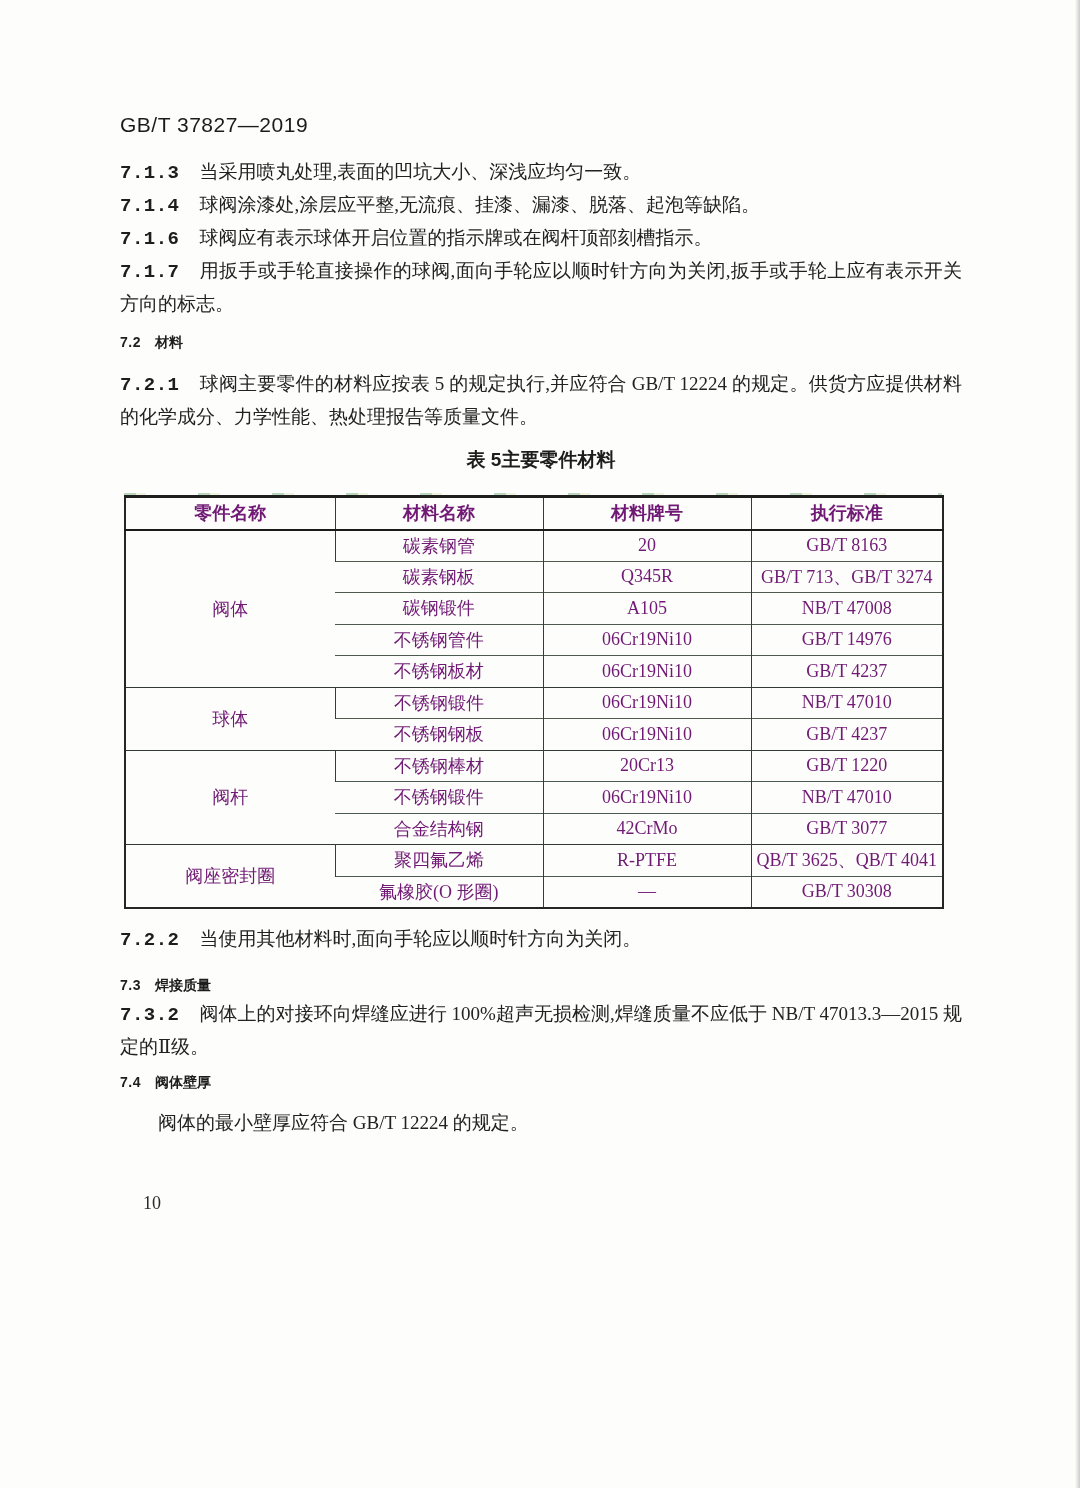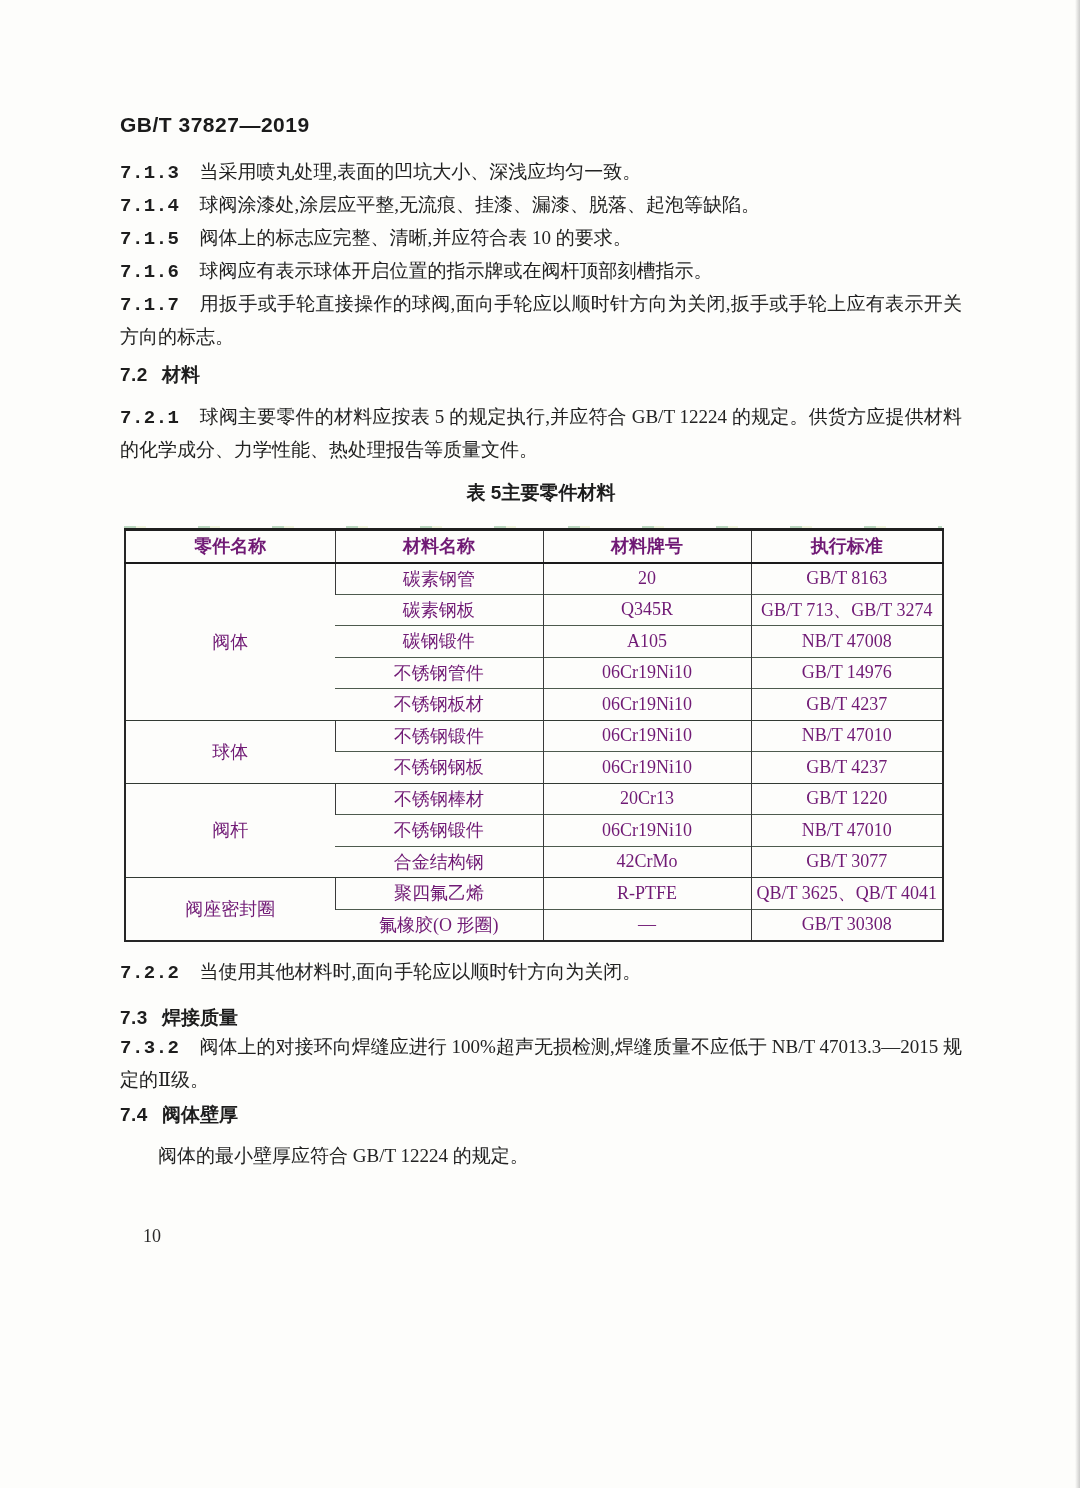--- a/index.html
+++ b/index.html
@@ -14,36 +14,36 @@
     padding-left:120px; padding-right:118px;
   }
   
   .scan-edge {
     position:absolute; top:0; right:0; width:5px; height:100%;
     background:linear-gradient(to left, rgba(90,90,90,0.30), rgba(90,90,90,0));
   }
   .doc-code {
     margin-top:112px;
     font-family:"Liberation Sans","DejaVu Sans",sans-serif;
-    font-weight:700; font-size:21px; line-height:26px;
+    font-weight:400; font-size:21px; line-height:26px;
     letter-spacing:0.5px; color:#1b1b1b;
   }
   .clause {
     font-size:19px; line-height:31px; text-align:justify; color:#222;
   }
   .clause-wide { line-height:32px; }
   .cnum {
     font-family:Liberation Mono, monospace;
     font-weight:700; margin-right:20px; letter-spacing:0.5px; color:#1d1d1d;
     white-space:nowrap;
   }
   .clauses-top { margin-top:18px; }
   .sec-heading {
     font-family:"Liberation Sans","DejaVu Sans",sans-serif;
-    font-weight:700; font-size:19px; line-height:26px; color:#1d1d1d;
+    font-weight:700; font-size:14px; line-height:26px; color:#1d1d1d;
   }
   .sec-heading .snum { margin-right:14px; letter-spacing:0.5px; }
   #sec-7-2 { margin-top:10px; }
   #clause-7-2-1 { margin-top:13px; }
   .table-caption {
     margin-top:14px; text-align:center;
     font-family:"Liberation Sans","DejaVu Sans",sans-serif;
     font-weight:700; font-size:19px; line-height:26px; color:#1d1d1d;
   }
   .table-caption .cap-label { margin-right:0; }
@@ -85,21 +85,20 @@
 <body>
 
 <div class="page">
   <div class="scan-edge"></div>
 
   <div class="doc-code">GB/T 37827—2019</div>
 
   <div class="clauses-top">
     <p class="clause"><span class="cnum">7.1.3</span><span>当采用喷丸处理,表面的凹坑大小、深浅应均匀一致。</span></p>
     <p class="clause"><span class="cnum">7.1.4</span><span>球阀涂漆处,涂层应平整,无流痕、挂漆、漏漆、脱落、起泡等缺陷。</span></p>
-    <p class="clause"><span class="cnum">7.1.5</span><span>阀体上的标志应完整、清晰,并应符合表 10 的要求。</span></p>
     <p class="clause"><span class="cnum">7.1.6</span><span>球阀应有表示球体开启位置的指示牌或在阀杆顶部刻槽指示。</span></p>
     <p class="clause"><span class="cnum">7.1.7</span><span>用扳手或手轮直接操作的球阀,面向手轮应以顺时针方向为关闭,扳手或手轮上应有表示开关方向的标志。</span></p>
   </div>
 
   <h3 class="sec-heading" id="sec-7-2"><span class="snum">7.2</span><span>材料</span></h3>
 
   <p class="clause clause-wide" id="clause-7-2-1"><span class="cnum">7.2.1</span><span>球阀主要零件的材料应按表 5 的规定执行,并应符合 GB/T 12224 的规定。供货方应提供材料的化学成分、力学性能、热处理报告等质量文件。</span></p>
 
   <div class="table-caption"><span class="cap-label">表 5</span><span>主要零件材料</span></div>
 

